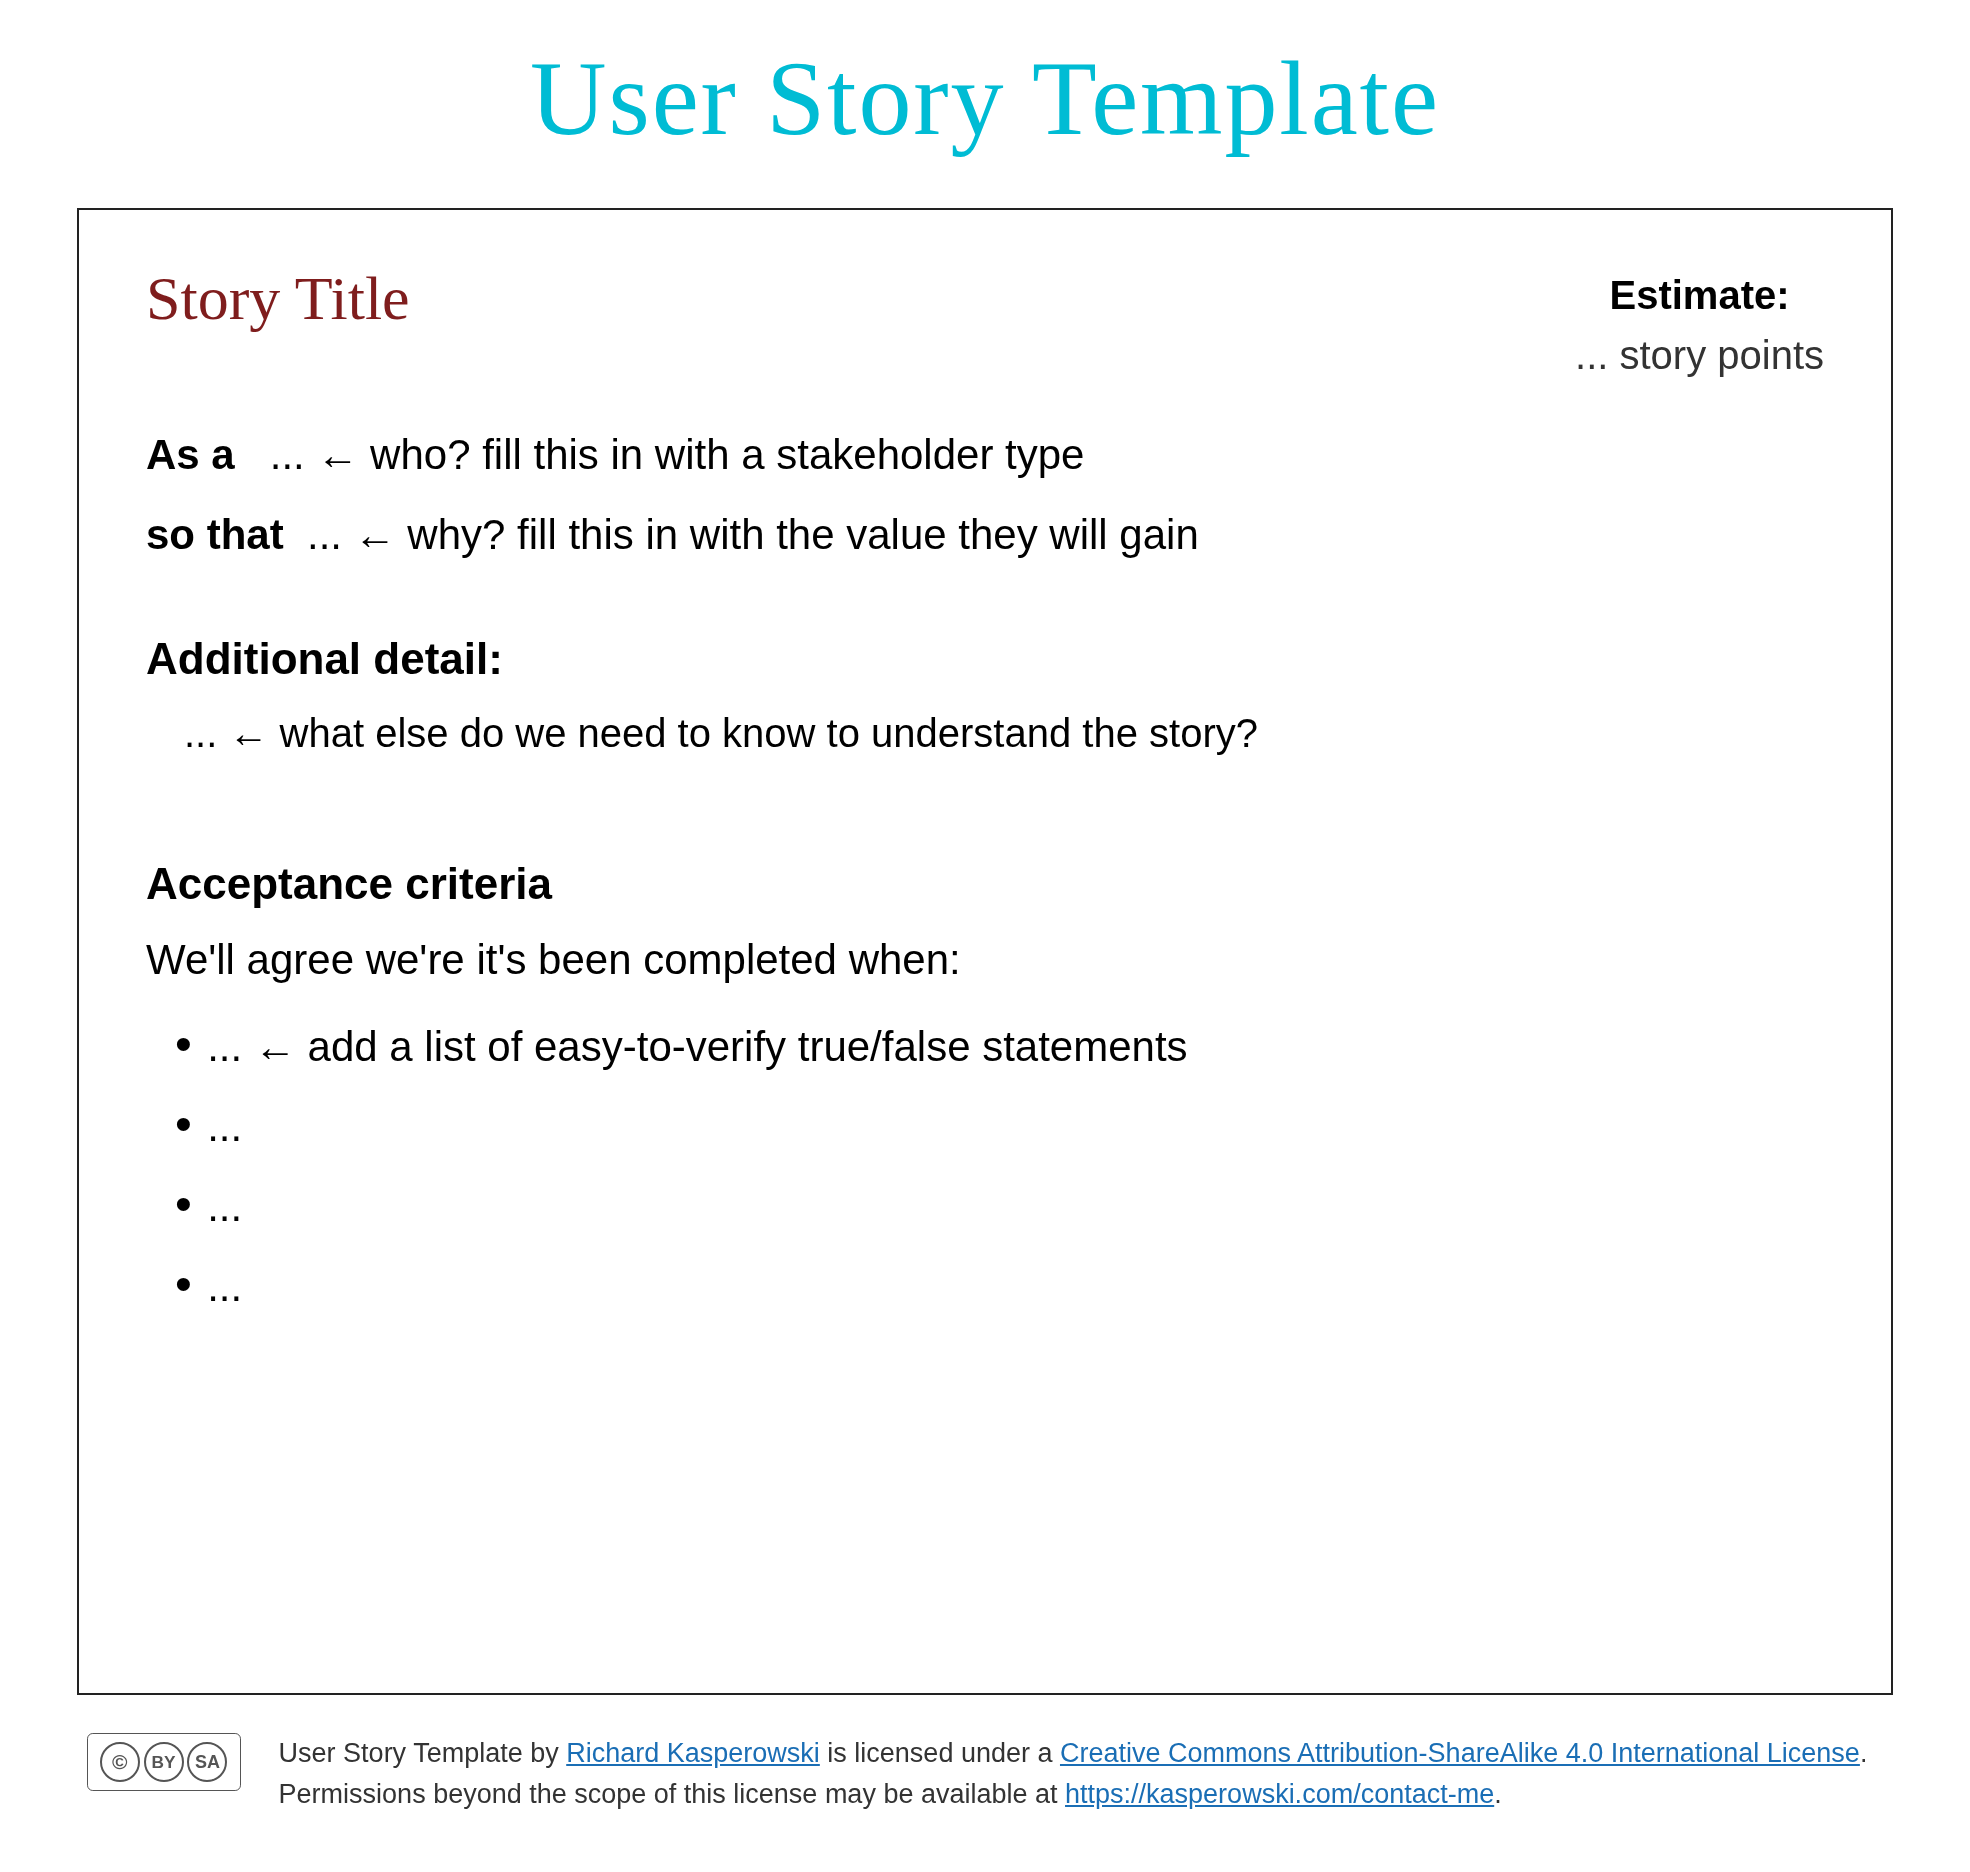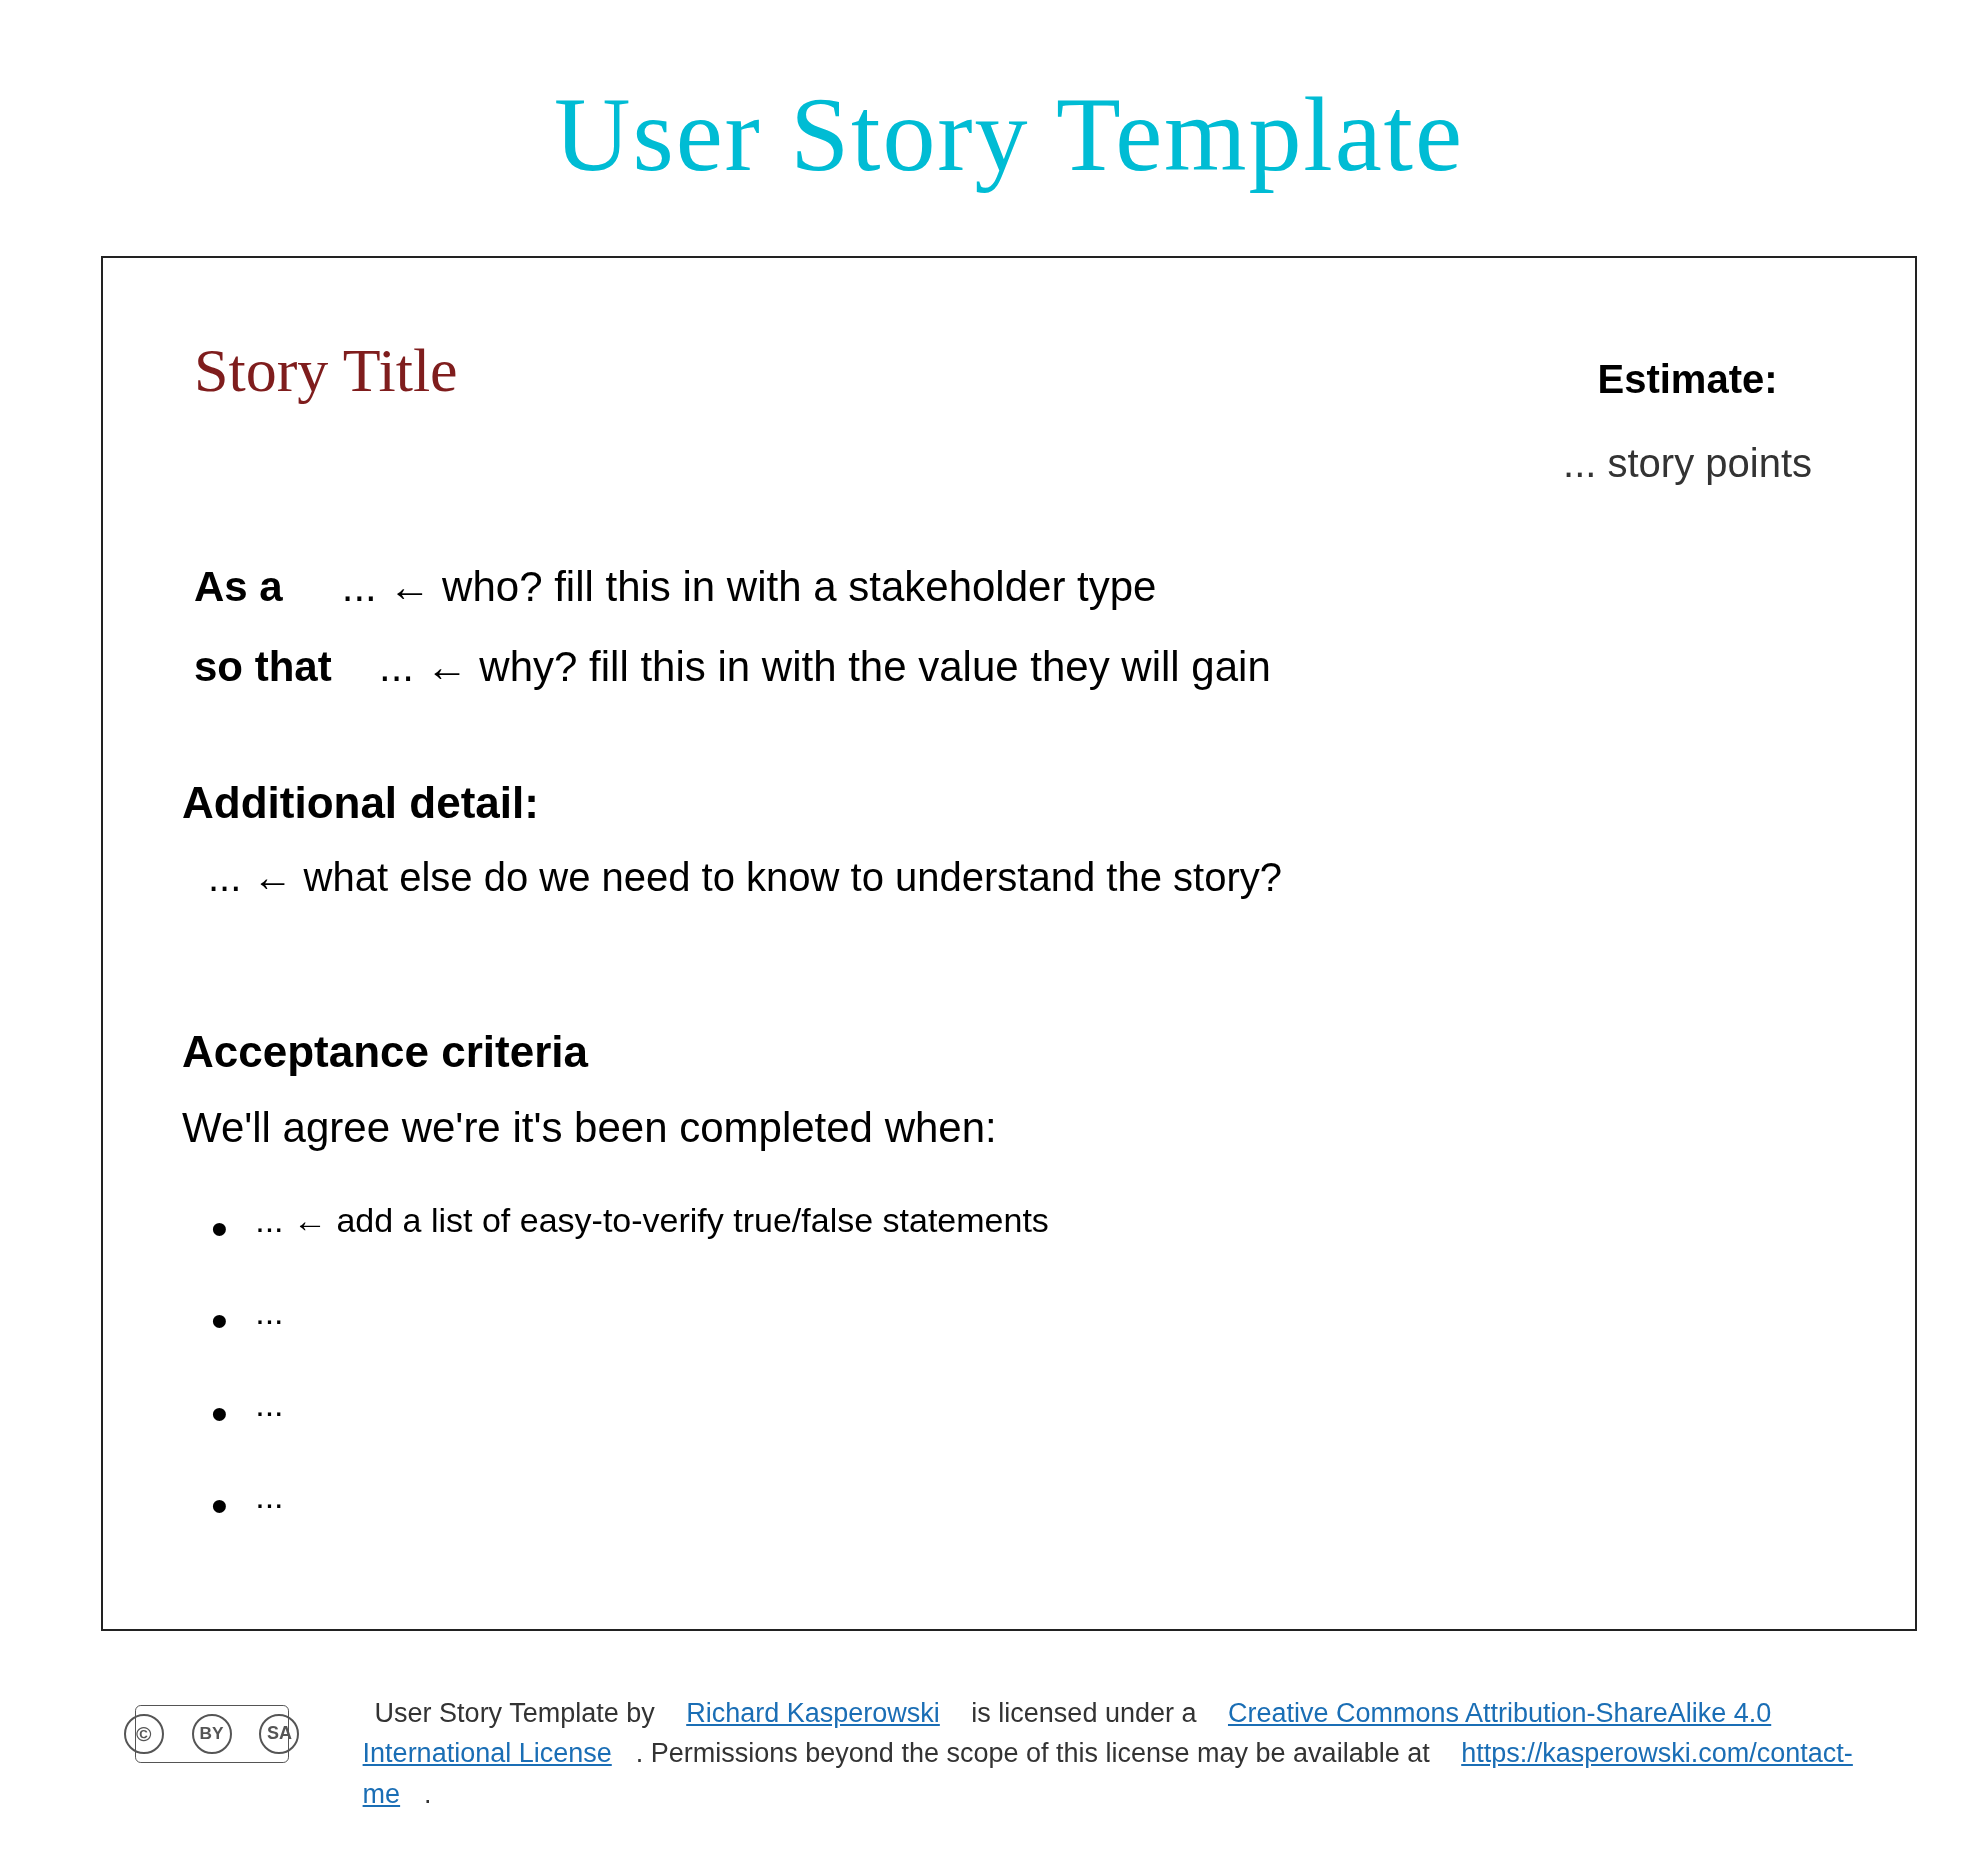--- a/index.html
+++ b/index.html
@@ -1,16 +1,16 @@
 <!DOCTYPE html>
 <html><head>
   <meta charset="utf-8">
   <style>
     * {
-      margin: 12px;
+      margin: 0;
       padding: 0;
       box-sizing: border-box;
     }
 
     body {
       background: #ffffff;
       font-family: Arial, Helvetica, sans-serif;
       width: 1970px;
       min-height: 1872px;
       display: flex;
@@ -103,24 +103,24 @@
       line-height: 1.5;
     }
 
     .criteria-list {
       list-style: none;
       padding: 0;
       margin-left: 29px;
     }
 
     .criteria-list li {
-      font-size: 34px;
+      font-size: 42px;
       margin-bottom: 17.3px;
       display: flex;
-      align-items: flex-end;
+      align-items: flex-start;
       gap: 15.4px;
       line-height: 1.5;
     }
 
     .criteria-list li::before {
       content: "•";
       font-size: 48px;
       line-height: 1.2;
       flex-shrink: 0;
     }

